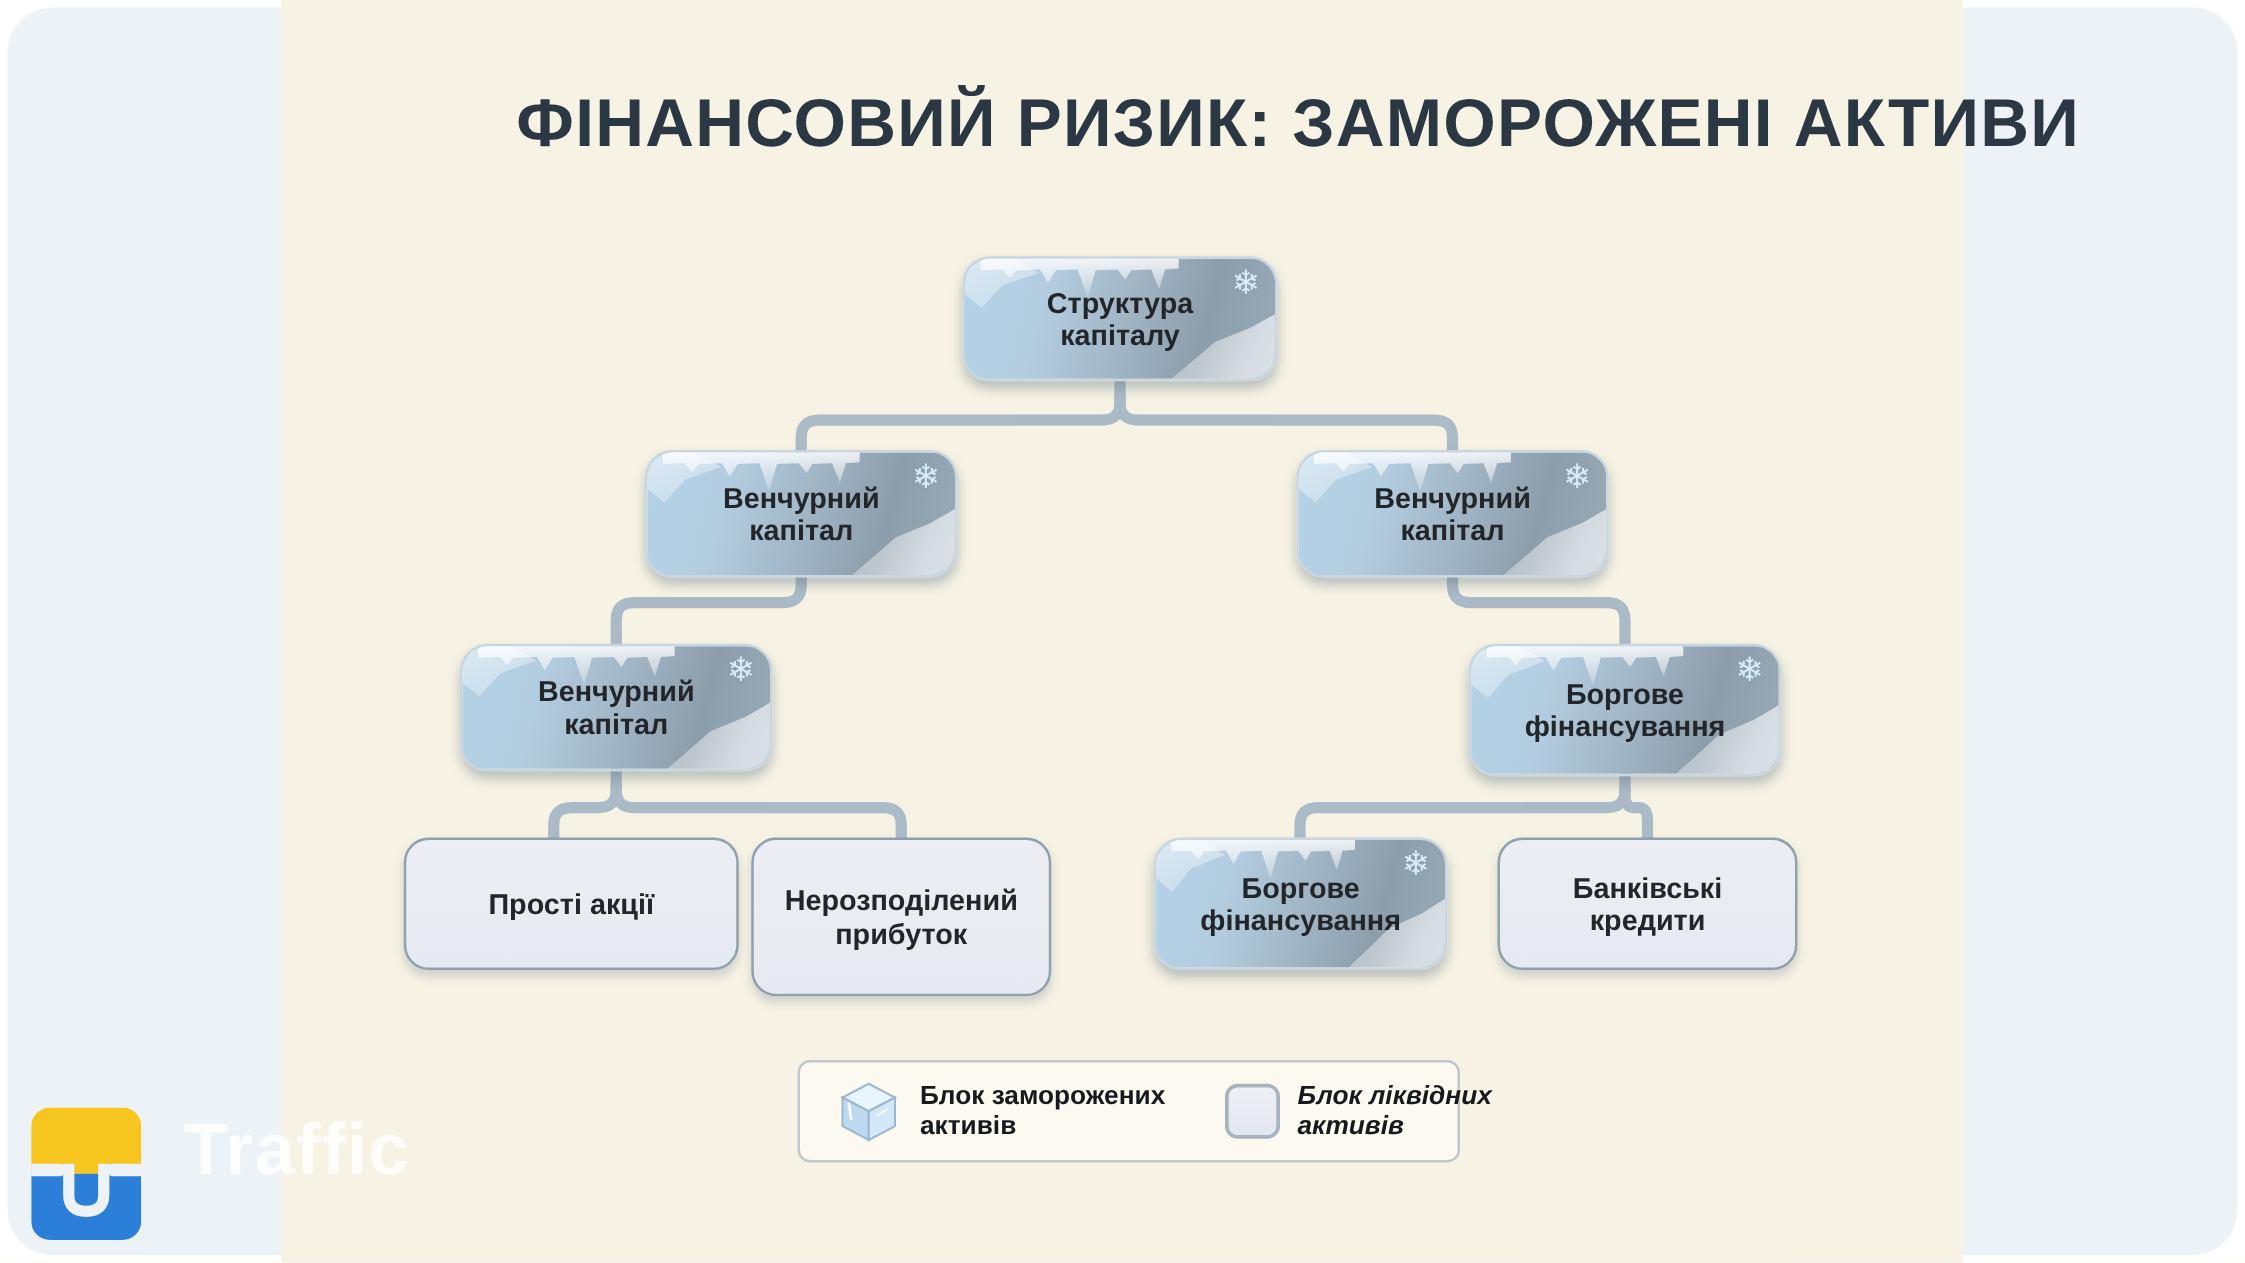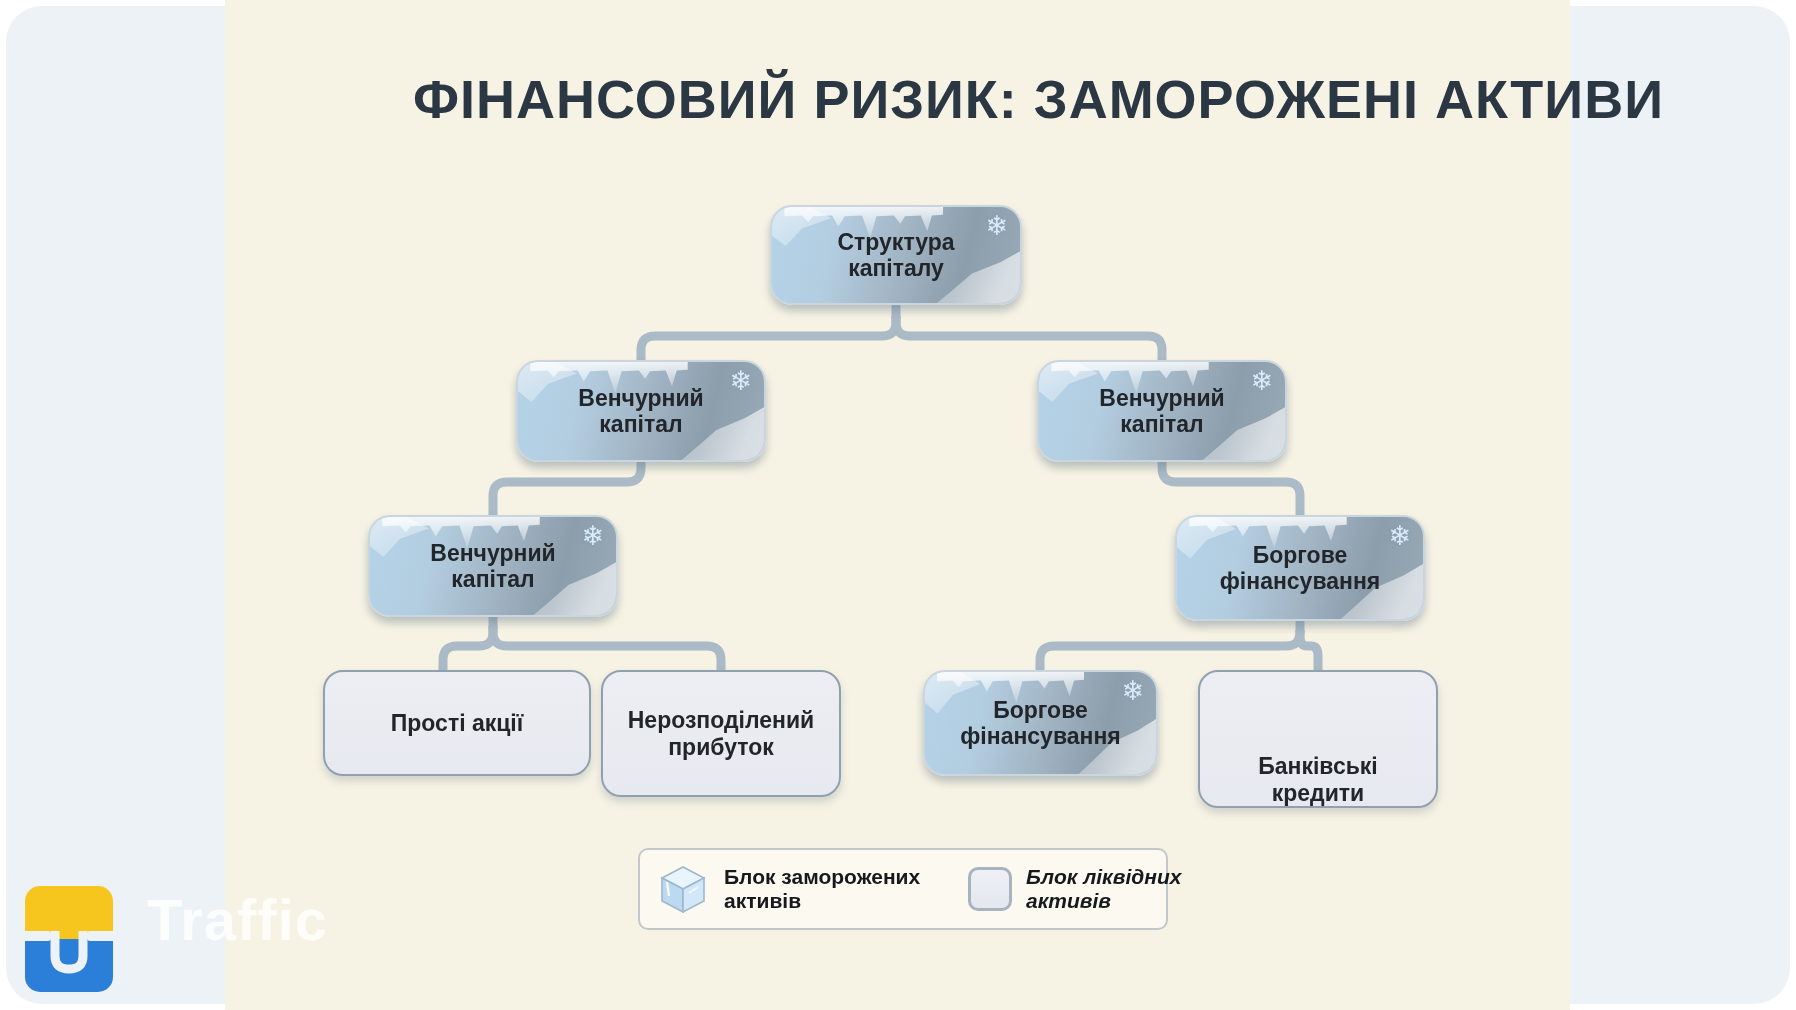--- a/index.html
+++ b/index.html
@@ -69,26 +69,26 @@
   .node-label{position:relative;z-index:4;}
   
   .n-root   {left:770px; top:205px; width:252px; height:100px;}
   .n-l2l    {left:516px; top:360px; width:250px; height:102px;}
   .n-l2r    {left:1037px;top:360px; width:250px; height:102px;}
   .n-l3l    {left:368px; top:515px; width:250px; height:102px;}
   .n-l3r    {left:1175px;top:515px; width:250px; height:106px;}
   .n-leaf1  {left:323px; top:670px; width:268px; height:106px;}
   .n-leaf2  {left:601px; top:670px; width:240px; height:127px;}
   .n-leaf3  {left:923px; top:670px; width:235px; height:106px;}
-  .n-leaf4  {left:1198px;top:670px; width:240px; height:138px;align-items:flex-end;}
+  .n-leaf4  {left:1198px;top:670px; width:240px; height:106px;}
   
   .legend{
     position:absolute;left:638px;top:848px;width:530px;height:82px;z-index:3;
     background:#fcfaf0;border:2px solid #c3c7cc;border-radius:10px;
-    display:flex;align-items:center;gap:44px;padding:0 16px;box-sizing:border-box;
+    display:flex;align-items:center;gap:44px;padding:0 28px;box-sizing:border-box;
   }
   .legend-item{display:flex;align-items:center;gap:14px;}
   .legend-text{font-size:21px;font-weight:700;color:#16191d;line-height:1.15;width:200px;}
   .legend-text.narrow{width:170px;font-style:italic;}
   .liquid-chip{
     width:44px;height:44px;border-radius:10px;flex:0 0 auto;
     background:linear-gradient(180deg,#eef0f5,#e3e7ee);
     border:3px solid #a9b3c0;box-sizing:border-box;
   }
   

